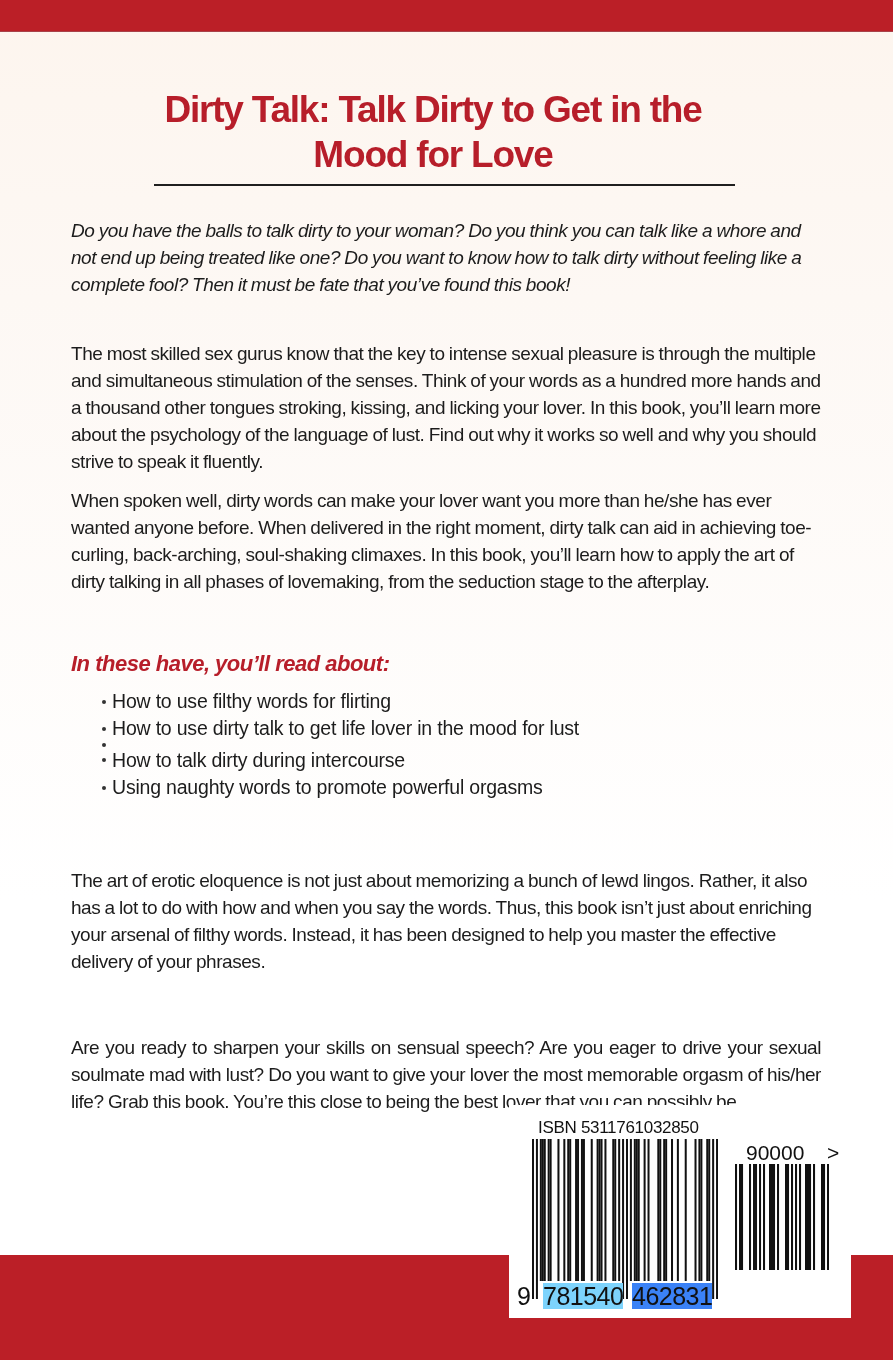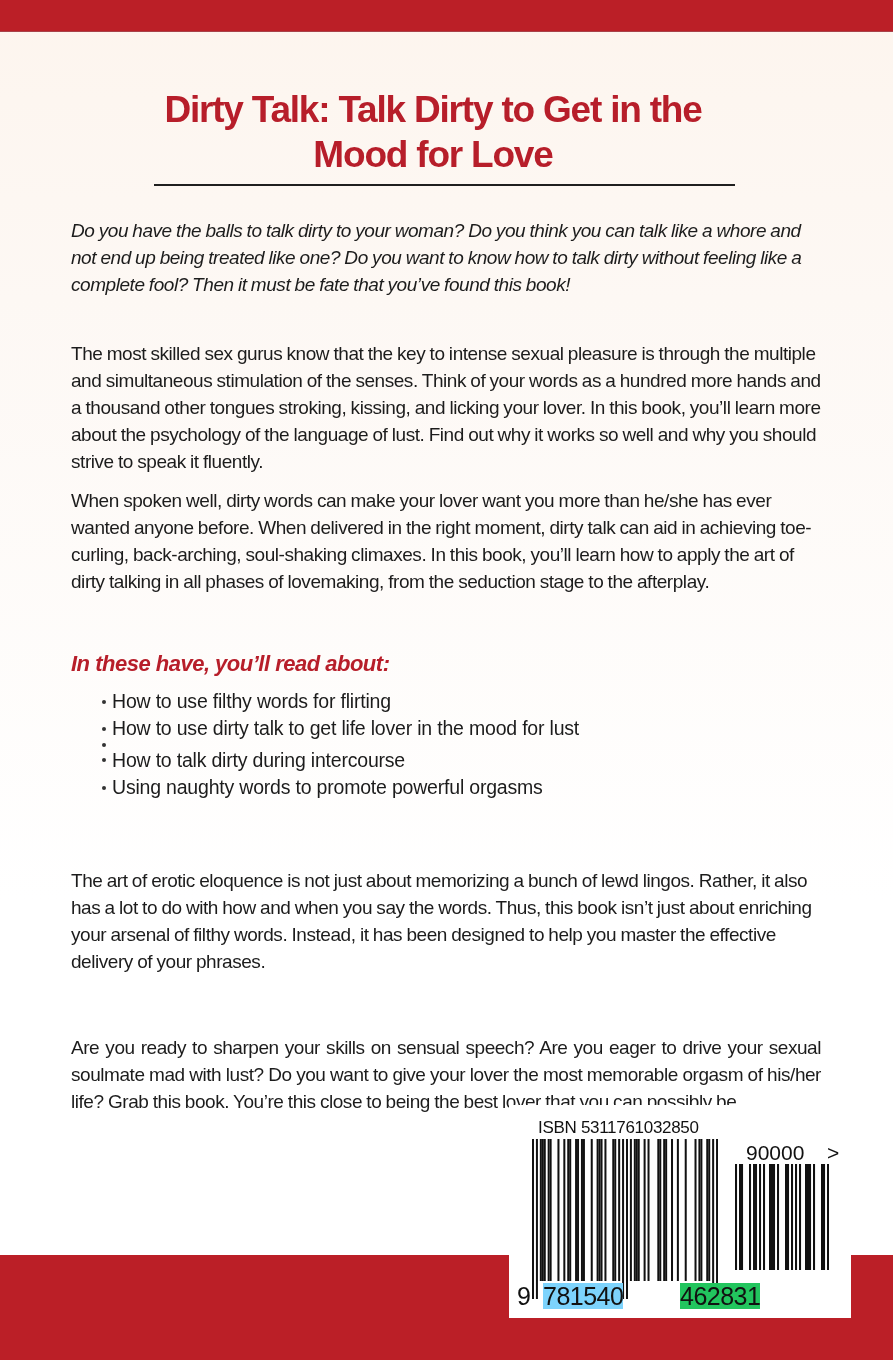--- a/index.html
+++ b/index.html
@@ -39,21 +39,21 @@
       font-size:19.5px; line-height:27.3px; color:#1c1c1c; letter-spacing:-0.2px;
       display:flex; align-items:center;
     }
     .bullet-dot { display:inline-block; width:4px; height:4px; background:#333; border-radius:50%; margin-right:6px; }
     .barcode-box { position:absolute; left:509px; top:1105px; width:342px; height:213px; background:#ffffff; }
     .isbn-label { position:absolute; left:538px; top:1118px; font-size:17px; color:#111; font-family:"Liberation Sans", sans-serif; letter-spacing:-0.3px; }
     .price-label { position:absolute; left:746px; top:1141px; font-size:21px; color:#111; font-family:"Liberation Sans", sans-serif; }
     .price-arrow { position:absolute; left:827px; top:1141px; font-size:21px; color:#111; font-family:"Liberation Sans", sans-serif; }
     .human-first { position:absolute; left:517px; top:1283px; font-size:25px; color:#111; background:#fff; line-height:26px; }
     .human-left { position:absolute; left:543px; top:1283px; font-size:25px; color:#111; background:#7dd3fc; line-height:26px; letter-spacing:-0.5px; }
-    .human-right { position:absolute; left:632px; top:1283px; font-size:25px; color:#111; background:#22c55e; line-height:26px; letter-spacing:-0.5px;margin-left:48px; }
+    .human-right { position:absolute; left:632px; top:1283px; font-size:25px; color:#111; background:#3b82f6; line-height:26px; letter-spacing:-0.5px; }
     svg.bars { position:absolute; }
   </style>
 </head>
 <body>
 
 <div class="top-band"></div>
 
 <h1 class="title">
   <span>Dirty Talk: Talk Dirty to Get in the</span><br>
   <span>Mood for Love</span>

